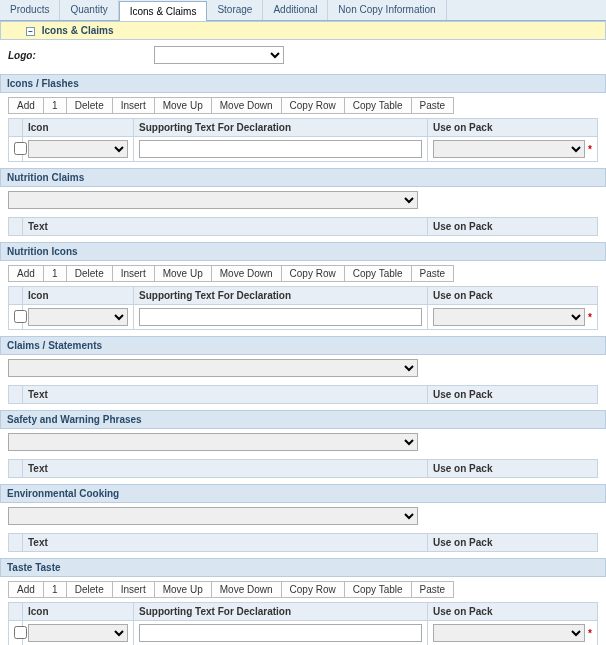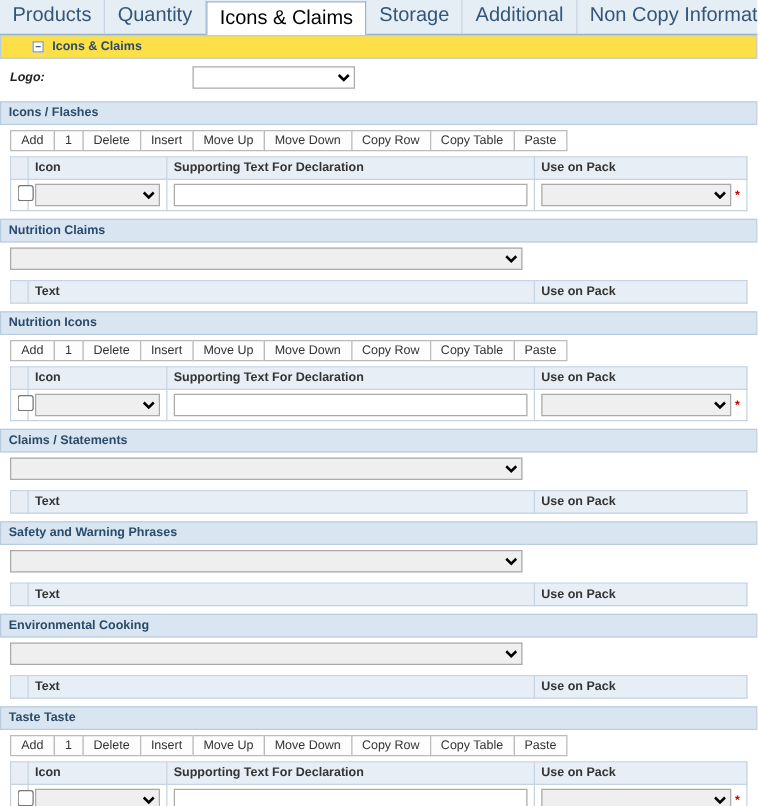--- a/index.html
+++ b/index.html
@@ -8,21 +8,21 @@
     font-size: 10px;
     color: #333;
     background: #fff;
     width: 606px;
   }
   
   .tab-strip {
     display: flex;
     background: #e6eef5;
     border-bottom: 1px solid #99b3cc;
-    font-size: 16px;
+    font-size: 10px;
   }
   .tab {
     padding: 4px 10px;
     border-right: 1px solid #c6d4e1;
     color: #335577;
     cursor: pointer;
     white-space: nowrap;
   }
   .tab.active {
     background: #fff;
@@ -39,21 +39,21 @@
     background: #d9e6f2;
     border: 1px solid #b8cde0;
     padding: 3px 6px;
     font-weight: bold;
     font-size: 10px;
     color: #2a4a6a;
     margin-top: 4px;
   }
   .sec-bar.top { margin-top: 0; }
   .sec-bar .collapse { display:inline-block; width:9px; height:9px; border:1px solid #7a99b8; background:#fff; text-align:center; line-height:7px; font-size:8px; margin-right:4px; color:#2a4a6a;}
-  .darker { background:#fde047;padding-left:25px; }
+  .darker { background:#fef9c3;padding-left:25px; }
 
   .pad-row {
     padding: 6px 8px;
     display:flex;
     align-items:center;
     gap:6px;
   }
   .label-bold { font-weight:bold; font-size:10px; color:#222; min-width:140px;font-style:italic; }
 
   select.logo-sel {

